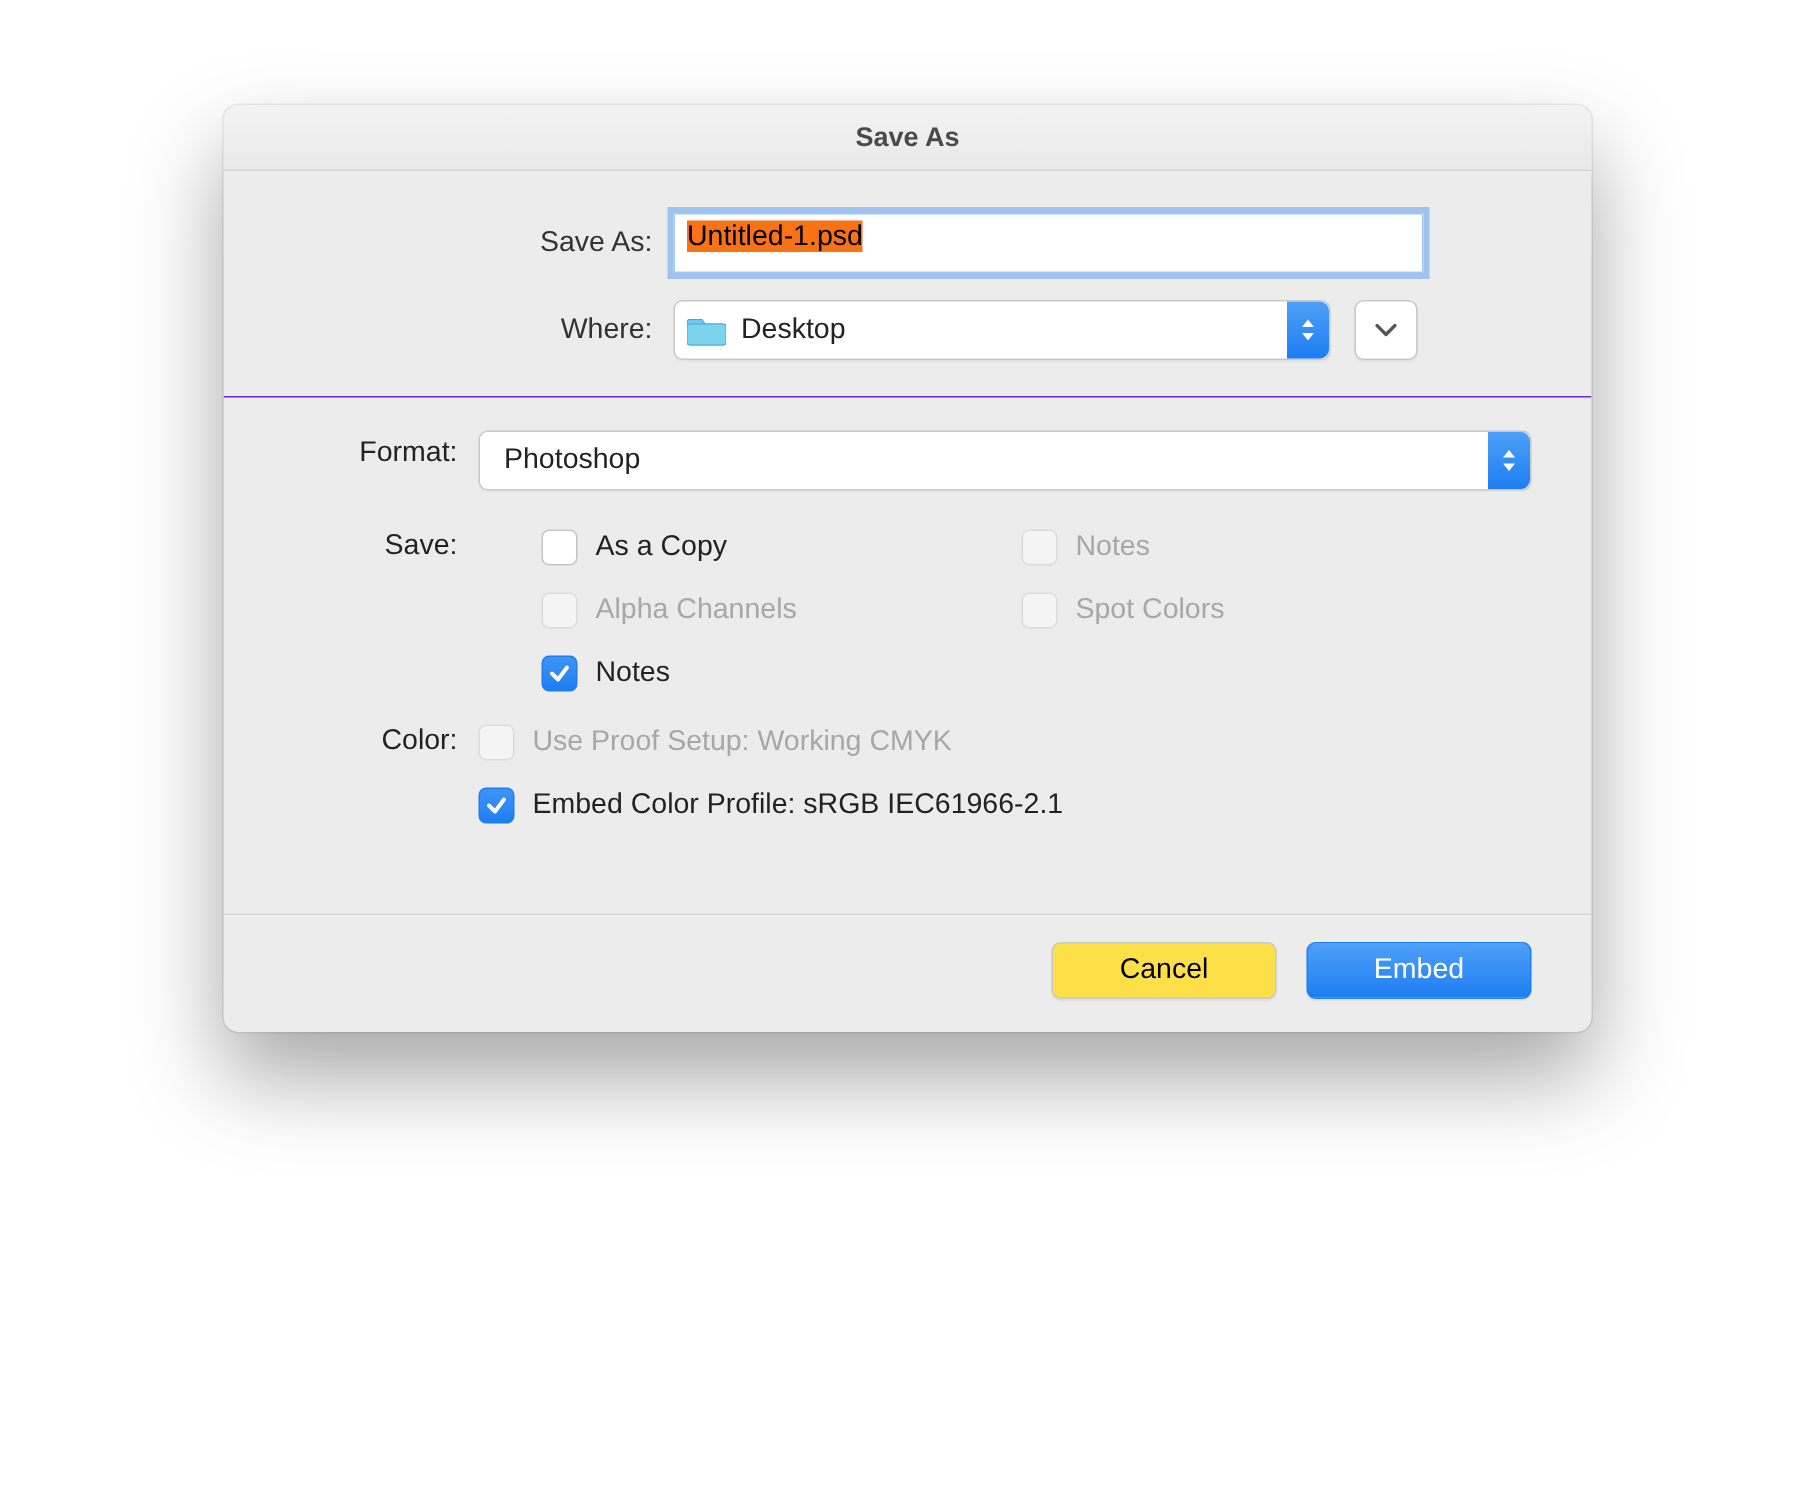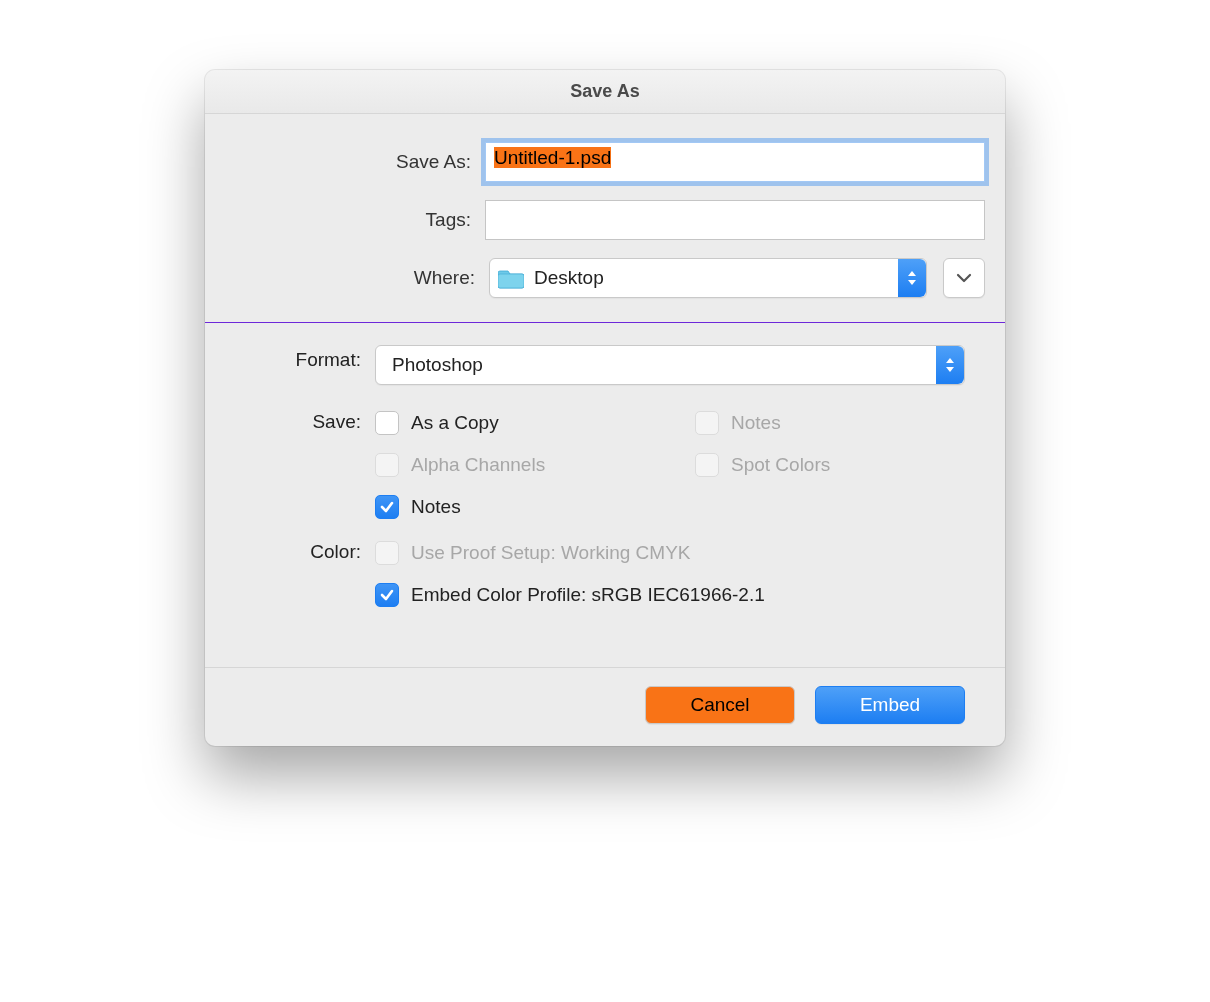--- a/index.html
+++ b/index.html
@@ -7,21 +7,21 @@
       font-family: -apple-system, BlinkMacSystemFont, "Helvetica Neue", Arial, sans-serif;
       background: #fff;
       width: 1210px;
       height: 1002px;
       display: flex;
       align-items: flex-start;
       justify-content: center;
       padding-top: 70px;
     }
     .dialog {
-      width: 800px;
+      width: 912px;
       background: #ececec;
       border-radius: 10px;
       box-shadow: 0 30px 60px rgba(0,0,0,0.35), 0 0 0 1px rgba(0,0,0,0.08);
       overflow: hidden;
     }
     .titlebar {
       height: 44px;
       border-bottom: 1px solid #d6d6d6;
       display: flex;
       align-items: center;
@@ -144,20 +144,21 @@
     }
     .save-options {
       display: flex;
       flex-direction: column;
       gap: 18px;
       padding-top: 4px;
     }
     .opt-line {
       display: flex;
       gap: 70px;
+      margin-left: 42px;
     }
     .check-item {
       display: flex;
       align-items: center;
       font-size: 19px;
       color: #222;
       min-width: 250px;
     }
     .check-item.disabled { color: #a7a7a7; }
     .checkbox {
@@ -189,21 +190,21 @@
     }
     .btn {
       min-width: 150px;
       height: 38px;
       border-radius: 6px;
       font-size: 19px;
       display: flex;
       align-items: center;
       justify-content: center;
       border: 1px solid #c9c9c9;
-      background: #f97316;
+      background: #fde047;
       box-shadow: 0 1px 1px rgba(0,0,0,0.05);
     }
     .btn.primary {
       background: linear-gradient(#4ea0f8, #1d7ef2);
       border-color: #1d7ef2;
       color: #fff;
     }
     .color-row { margin-top: 12px; }
   </style>
 </head>
@@ -214,28 +215,20 @@
   <div class="titlebar">
     <span>Save As</span>
   </div>
 
   <div class="section-top">
     <div class="row">
       <div class="label-col">Save As:</div>
       <div class="field-col">
         <div class="text-input focused">
           <span class="selected">Untitled-1.psd</span>
-        </div>
-      </div>
-    </div>
-    <div class="row">
-      <div class="label-col">Tags:</div>
-      <div class="field-col">
-        <div class="text-input">
-          <span></span>
         </div>
       </div>
     </div>
     <div class="row">
       <div class="label-col">Where:</div>
       <div class="field-col">
         <div class="where-combo">
           <span class="folder-icon">
             <svg viewBox="0 0 26 22" width="26" height="22">
               <path d="M2 4 h8 l2 3 h12 a2 2 0 0 1 2 2 v10 a2 2 0 0 1 -2 2 h-22 a2 2 0 0 1 -2 -2 v-13 a2 2 0 0 1 2 -2 z" fill="#6ec9e8" stroke="#3ea9d4" stroke-width="0.8"></path>

